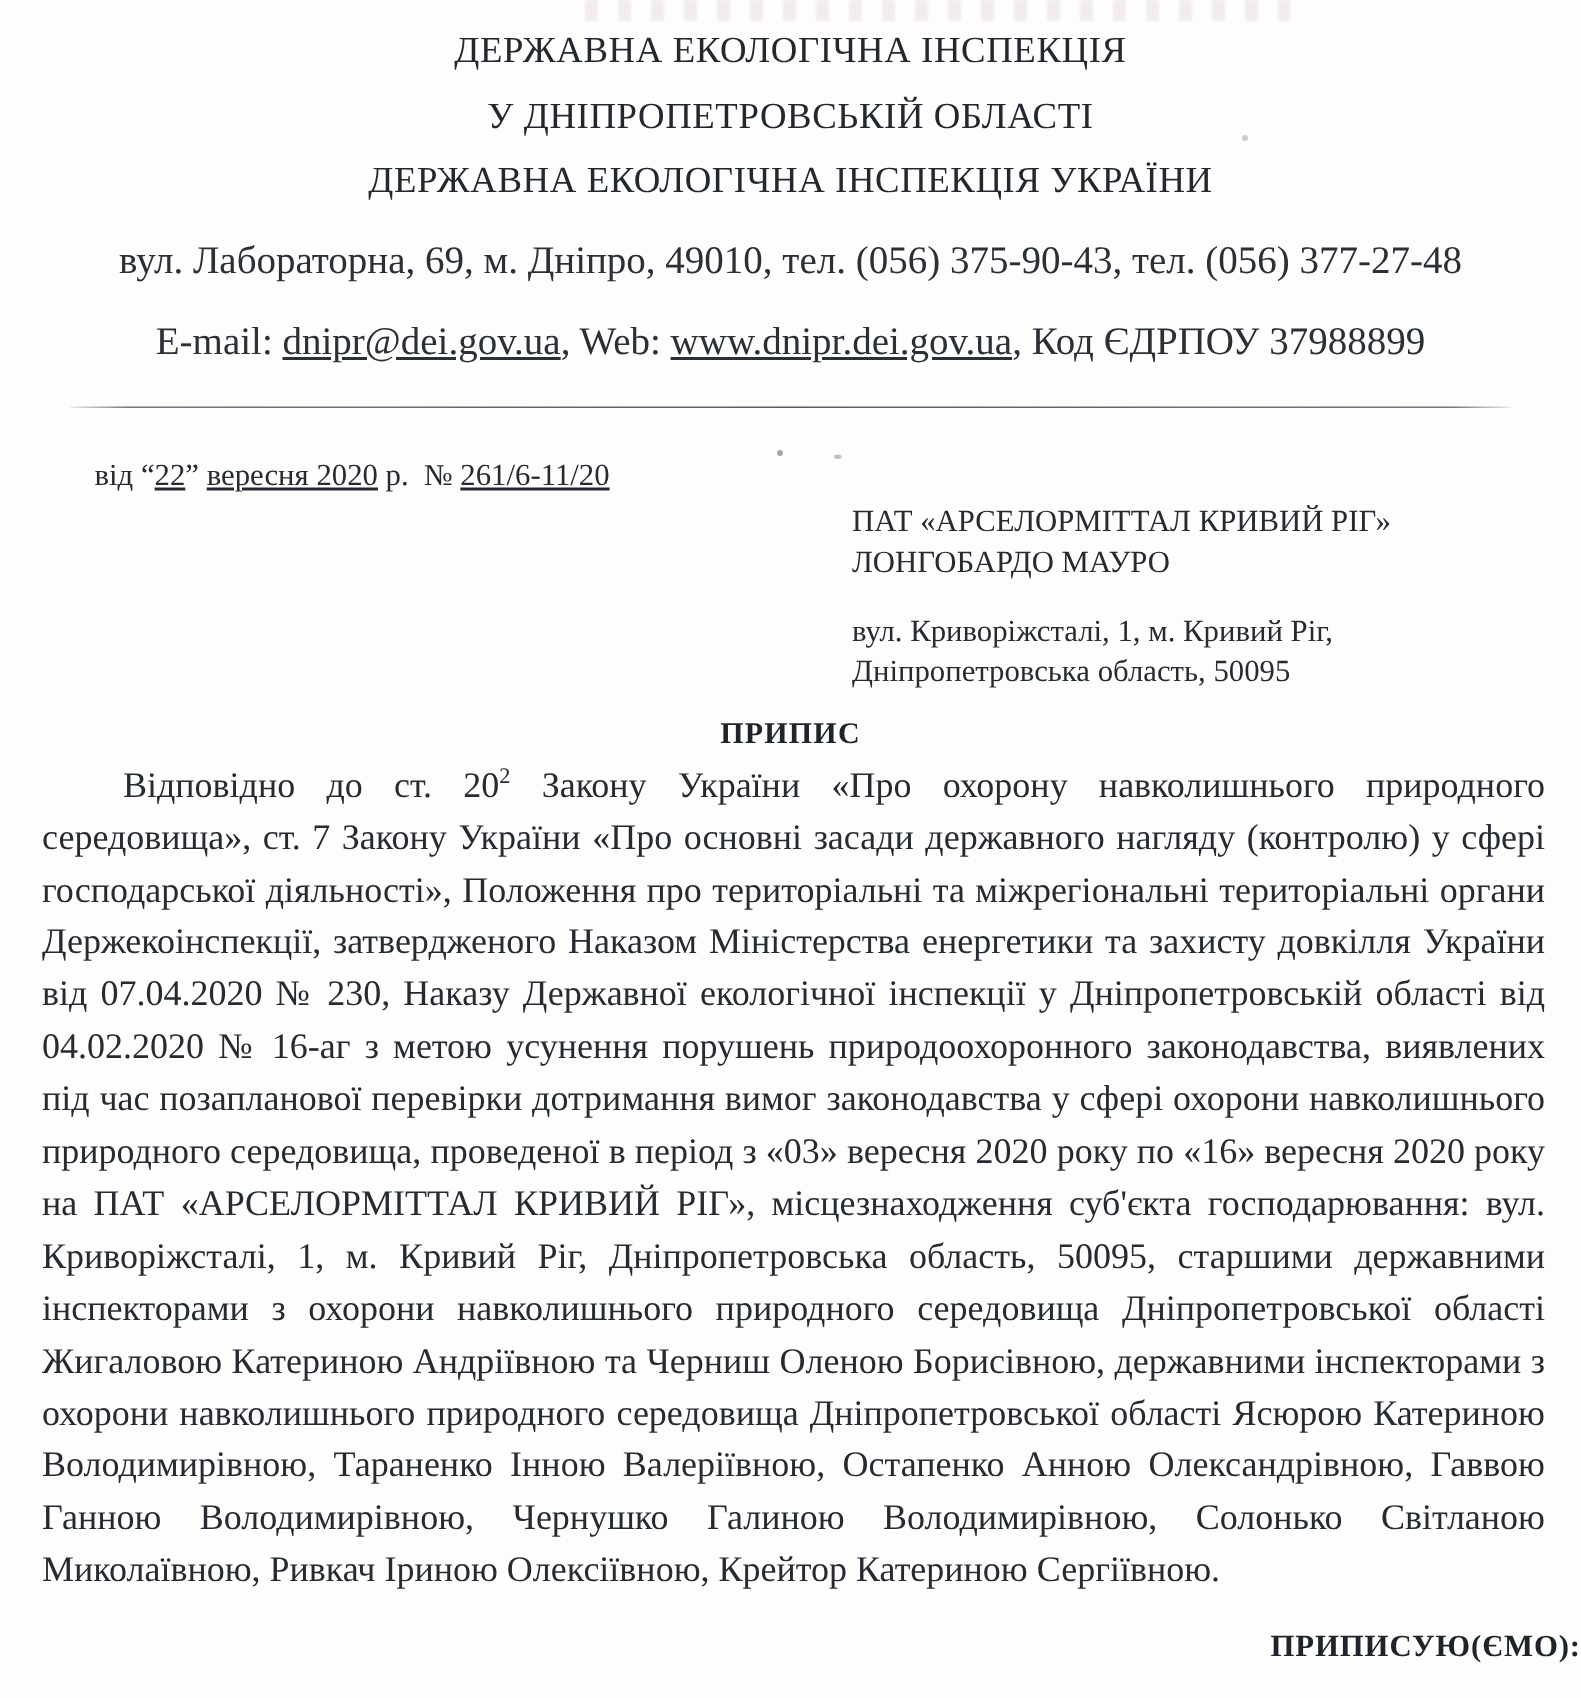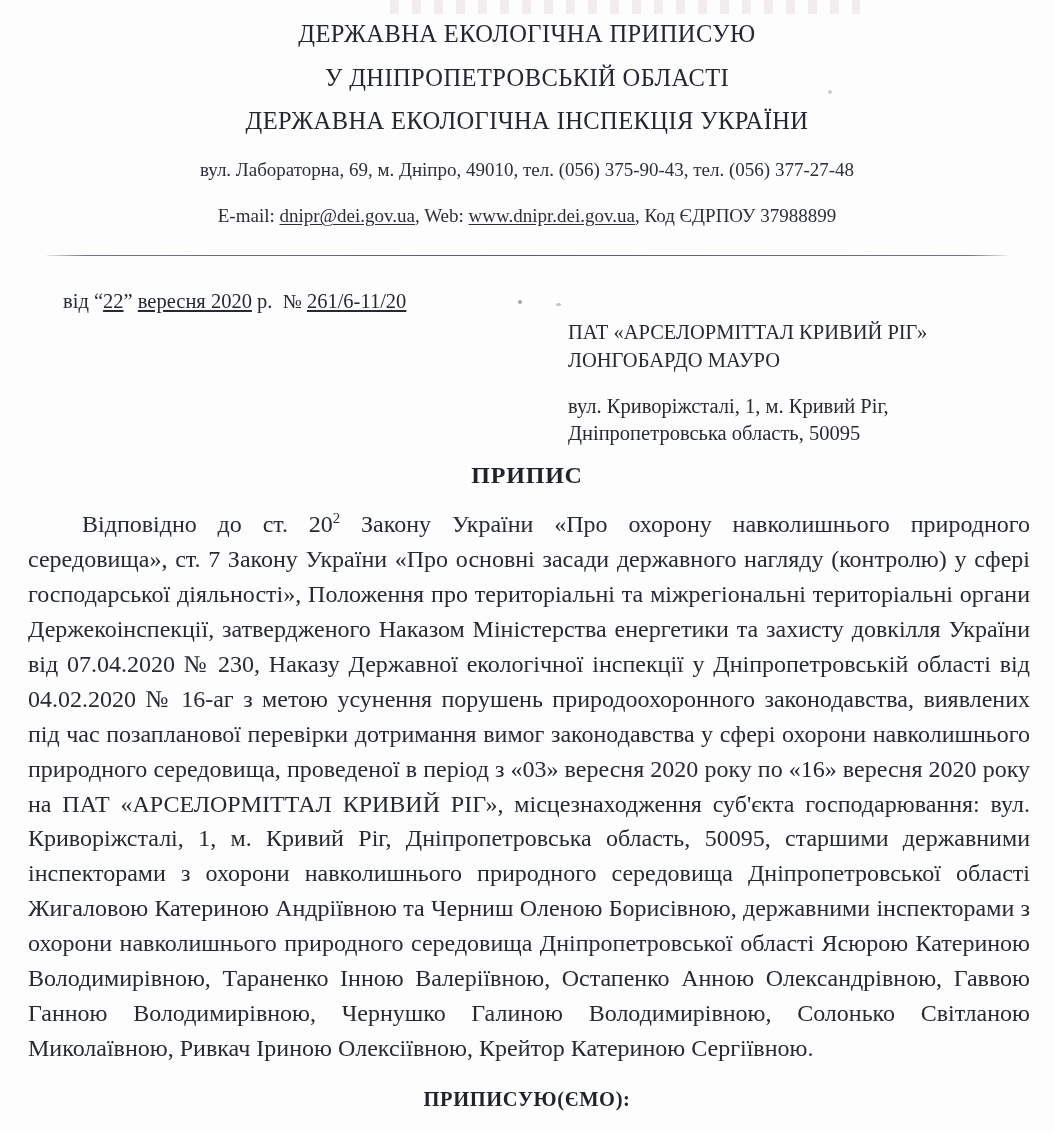--- a/index.html
+++ b/index.html
@@ -56,21 +56,21 @@
     line-height: 1.0;
     margin-bottom: 16px;
     color: #23272e;
     white-space: nowrap;
   }
   .org-line.l1 { margin-bottom: 19px; }
   .org-line.l2 { margin-bottom: 19px; font-family: Liberation Serif, serif; }
   .org-line.l3 { margin-bottom: 26px; }
 
   .contact-line {
-    font-size: 19px;
+    font-size: 26px;
     line-height: 1.1;
     color: #2b2f36;
     margin-bottom: 26px;
     white-space: nowrap;
   }
   .contact-line.second { margin-bottom: 0; }
   .u { text-decoration: underline; text-underline-offset: 2px; }
 
   .rule {
     width: 960px;
@@ -107,65 +107,65 @@
     font-size: 20.5px;
     line-height: 1.33;
     color: #262a31;
   }
   .addressee .addr-gap { height: 19px; }
   .addressee div { white-space: nowrap; }
 
   
   .doc-title {
     text-align: center;
-    font-size: 24px;
+    font-size: 20px;
     font-weight: bold;
     letter-spacing: 0.8px;
     color: #1f232a;
     margin-top: 2px;
-    margin-bottom: 18px;
+    margin-bottom: 6px;
   }
 
   .body-text {
     margin: 0 24px 0 28px;
     font-size: 24px;
     line-height: 1.455;
     text-align: justify;
     text-justify: inter-word;
     text-indent: 54px;
     color: #262a31;
     hyphens: none;
   }
   .body-text sup {
     font-size: 0.62em;
     vertical-align: super;
     line-height: 0;
   }
 
   .closing-title {
-    text-align: center;
+    text-align: right;
     font-size: 20.5px;
     font-weight: bold;
     letter-spacing: 0.6px;
     color: #1f232a;
     margin-top: 22px;
   }
 </style>
 </head>
 <body>
 
 <div class="page">
 
   <div class="scan-noise-top"></div>
   <div class="scan-noise-dot" style="left:518px;top:300px;width:4px;height:4px;"></div>
   <div class="scan-noise-dot" style="left:556px;top:303px;width:5px;height:3px;opacity:.7;"></div>
   <div class="scan-noise-dot" style="left:828px;top:90px;width:4px;height:4px;opacity:.55;"></div>
 
   <header class="letterhead">
-    <div class="org-line l1">ДЕРЖАВНА ЕКОЛОГІЧНА ПРИПИСУЮ</div>
+    <div class="org-line l1">ДЕРЖАВНА ЕКОЛОГІЧНА ІНСПЕКЦІЯ</div>
     <div class="org-line l2">У ДНІПРОПЕТРОВСЬКІЙ ОБЛАСТІ</div>
     <div class="org-line l3">ДЕРЖАВНА ЕКОЛОГІЧНА ІНСПЕКЦІЯ УКРАЇНИ</div>
 
     <div class="contact-line">вул. Лабораторна, 69, м. Дніпро, 49010, тел. (056) 375-90-43, тел. (056) 377-27-48</div>
 
     <div class="contact-line second">
       <span>E-mail:</span>
       <span class="u">dnipr@dei.gov.ua</span><span>,</span>
       <span>Web:</span>
       <span class="u">www.dnipr.dei.gov.ua</span><span>,</span>

